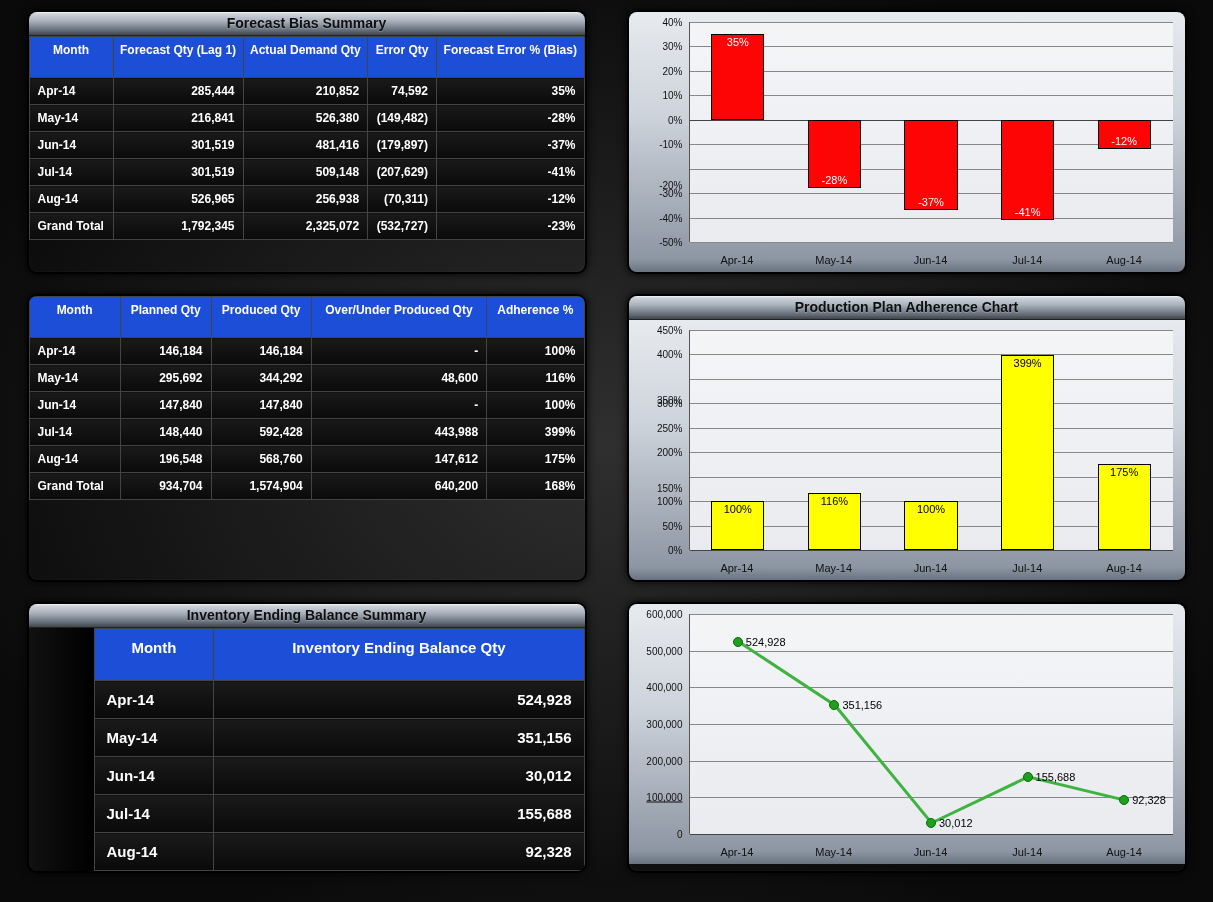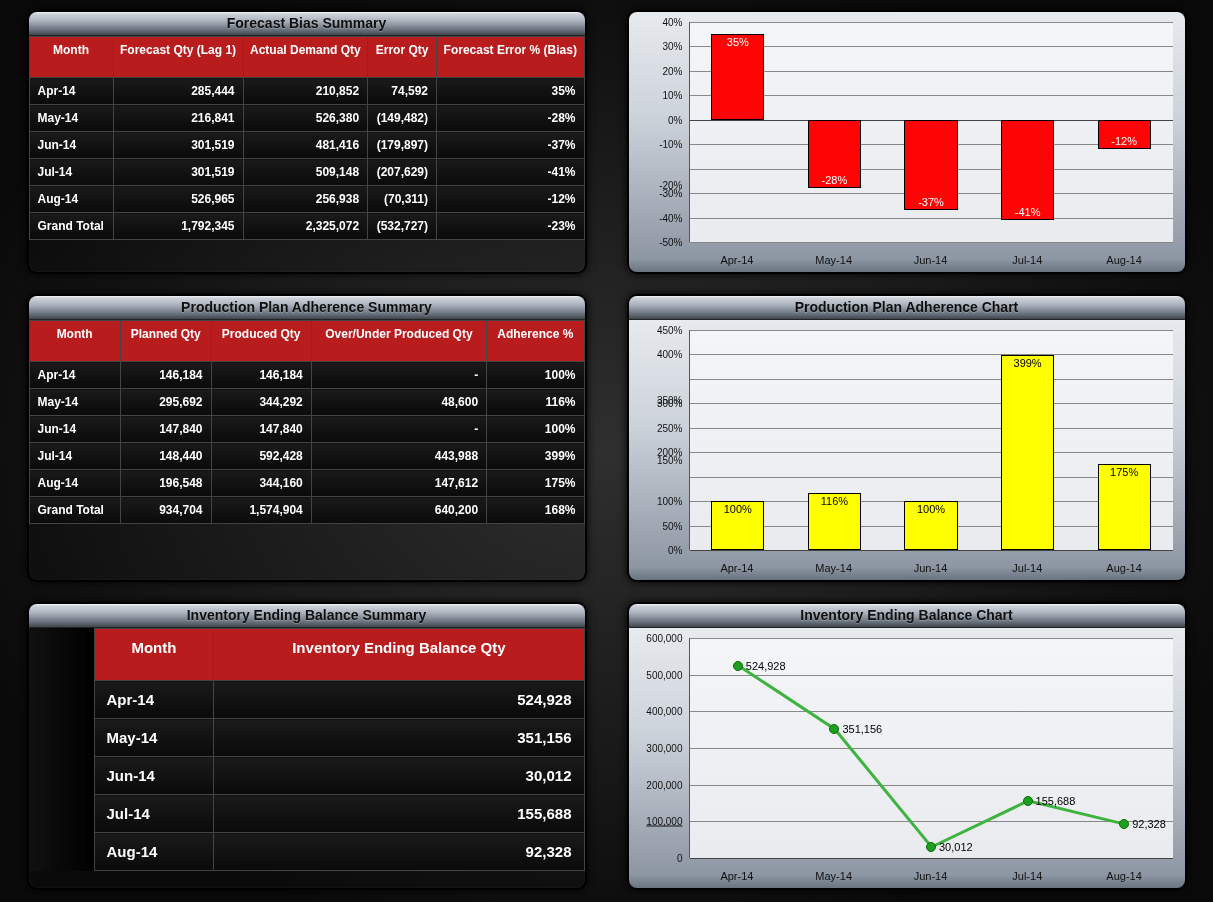--- a/index.html
+++ b/index.html
@@ -34,21 +34,21 @@
     border-bottom: 1px solid #222;
     text-shadow: 0 1px 0 rgba(255,255,255,0.2);
   }
   table.data {
     width: 100%;
     border-collapse: collapse;
     font-size: 12px;
     background: #0f0f0f;
   }
   table.data th {
-    background: #b91c1c;
+    background: #1d4ed8;
     color: #fff;
     font-weight: bold;
     padding: 6px 6px 20px 6px;
     text-align: center;
     border: 1px solid #444;
     vertical-align: top;
   }
   table.data th:first-child { text-align: center; }
   table.data td {
     padding: 6px 8px;
@@ -214,21 +214,20 @@
         <div class="ytick" style="top: 132.222px;">-10%</div>
         <div class="ytick" style="top: 107.778px;">0%</div>
         <div class="ytick" style="top: 83.3333px;">10%</div>
         <div class="ytick" style="top: 58.8889px;">20%</div>
         <div class="ytick" style="top: 34.4444px;">30%</div>
         <div class="ytick" style="top: 10px;">40%</div>
       </div>
   </div>
 
   <div class="panel">
-    <div class="panel-header">Production Plan Adherence Summary</div>
     <table class="data">
       <thead>
           <tr id="pp-head">
             <th>Month</th>
             <th>Planned Qty</th>
             <th>Produced Qty</th>
             <th>Over/Under Produced Qty</th>
             <th>Adherence %</th>
           </tr>
         </thead>
@@ -257,21 +256,21 @@
           <tr>
             <td>Jul-14</td>
             <td>148,440</td>
             <td>592,428</td>
             <td>443,988</td>
             <td>399%</td>
           </tr>
           <tr>
             <td>Aug-14</td>
             <td>196,548</td>
-            <td>344,160</td>
+            <td>568,760</td>
             <td>147,612</td>
             <td>175%</td>
           </tr>
           <tr>
             <td>Grand Total</td>
             <td>934,704</td>
             <td>1,574,904</td>
             <td>640,200</td>
             <td>168%</td>
           </tr>
@@ -307,21 +306,21 @@
       <div class="xlabels" id="xl1">
           <div class="xlabel">Apr-14</div>
           <div class="xlabel">May-14</div>
           <div class="xlabel">Jun-14</div>
           <div class="xlabel">Jul-14</div>
           <div class="xlabel">Aug-14</div>
         </div>
     <div class="ytick" style="top: 230px;">0%</div>
         <div class="ytick" style="top: 205.556px;">50%</div>
         <div class="ytick" style="top: 181.111px;">100%</div>
-        <div class="ytick" style="top: 140px;">150%</div>
+        <div class="ytick" style="top: 168px;">150%</div>
         <div class="ytick" style="top: 132.222px;">200%</div>
         <div class="ytick" style="top: 107.778px;">250%</div>
         <div class="ytick" style="top: 83.3333px;">300%</div>
         <div class="ytick" style="top: 60px; margin-top: 20px;">350%</div>
         <div class="ytick" style="top: 34.4444px;">400%</div>
         <div class="ytick" style="top: 10px;">450%</div>
       </div>
   </div>
 
   <div class="panel">
@@ -355,21 +354,20 @@
             <tr>
               <td>Aug-14</td>
               <td>92,328</td>
             </tr>
           </tbody>
       </table>
     </div>
   </div>
 
   <div class="panel">
-    <div class="panel-header">Inventory Ending Balance Chart</div>
     <div class="chart-body">
       <div class="plot" id="plot2">
           <div class="gridline zero-line" style="top: 100%;"></div>
           <div class="gridline" style="top: 83.3333%;"></div>
           <div class="gridline" style="top: 66.6667%;"></div>
           <div class="gridline" style="top: 50%;"></div>
           <div class="gridline" style="top: 33.3333%;"></div>
           <div class="gridline" style="top: 16.6667%;"></div>
           <div class="gridline" style="top: 0%;"></div>
           <svg width="100%" height="100%" viewBox="0 0 100 100" preserveAspectRatio="none" class="line-chart" style="position: absolute; left: 0px; top: 0px;">

